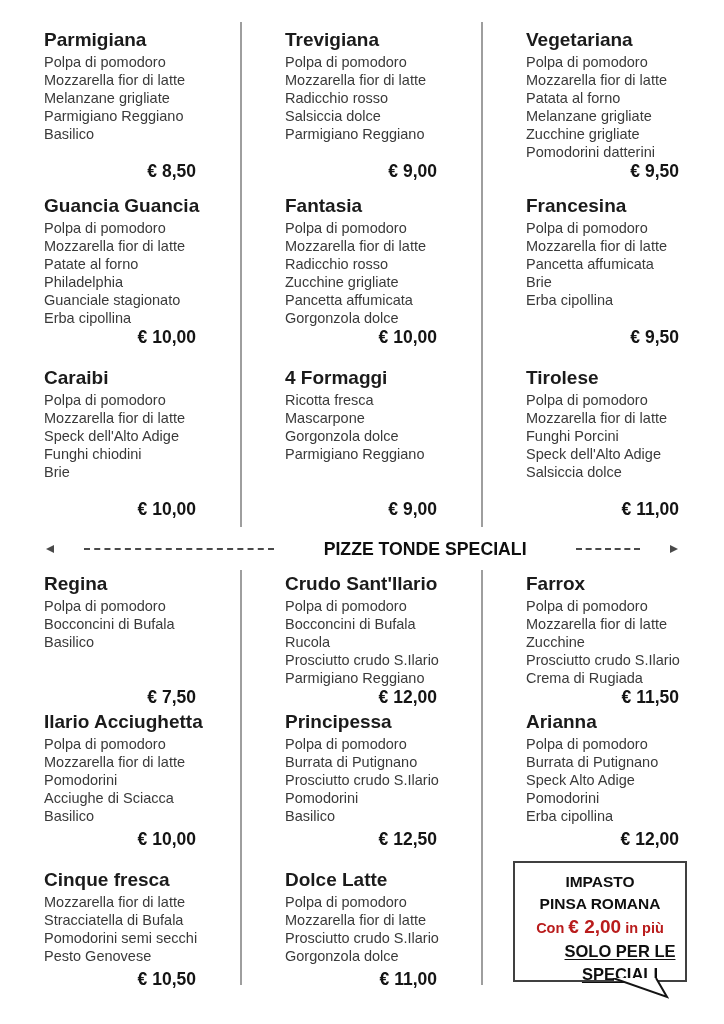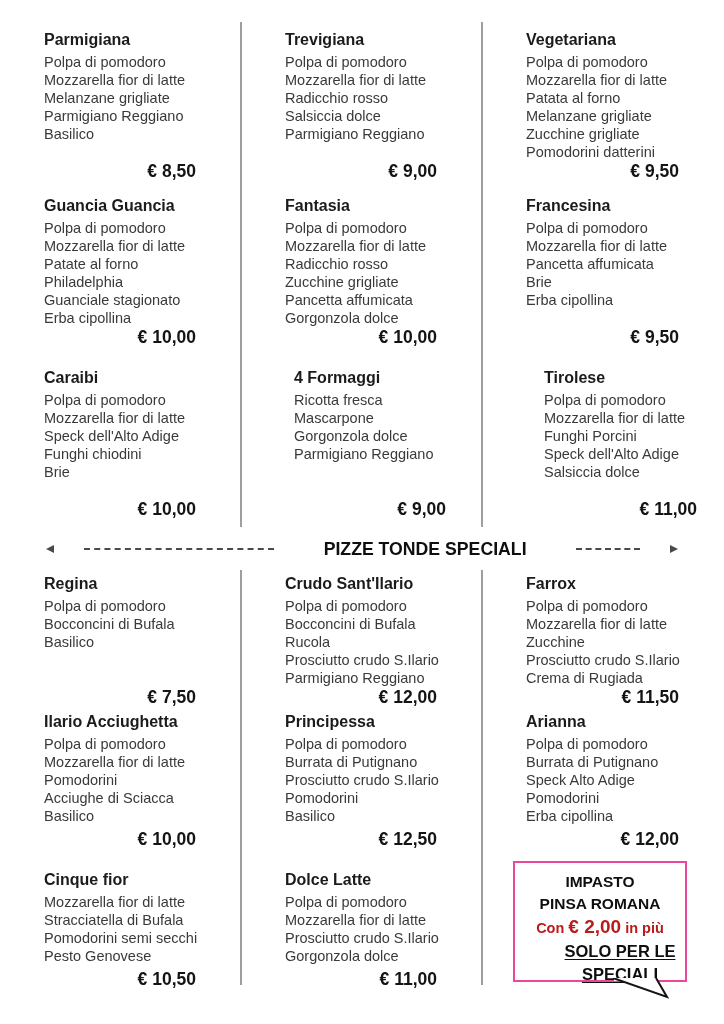--- a/index.html
+++ b/index.html
@@ -15,28 +15,28 @@
   .vline { position:absolute; width:2px; background:#9e9e9e; }
   .v1 { left:240px; }
   .v2 { left:481px; }
   .seg-top { top:22px; height:505px; }
   .seg-bottom { top:570px; height:415px; }
 
   .menu { position:absolute; left:0; top:22px; width:724px; }
   .row { display:grid; grid-template-columns:241px 241px 242px; }
   #sec-top .row:nth-child(1){ height:166px; }
   #sec-top .row:nth-child(2){ height:172px; }
-  #sec-top .row:nth-child(3){ height:172px;gap:9px; }
+  #sec-top .row:nth-child(3){ height:172px; }
   #sec-bottom .row:nth-child(1){ height:138px; }
   #sec-bottom .row:nth-child(2){ height:158px; }
   #sec-bottom .row:nth-child(3){ height:140px; }
 
   .cell { display:flex; flex-direction:column; padding:8px 45px 0 44px; }
   .item-name {
-    font-size:16px; font-weight:700; color:#1b1b1b;
+    font-size:19px; font-weight:700; color:#1b1b1b;
     line-height:19px; margin-bottom:4px; white-space:nowrap;
   }
   .ingredient {
     font-size:14.5px; color:#3a3a3a; line-height:18px; white-space:nowrap;
   }
   .price {
     margin-top:auto; margin-bottom:12px; align-self:flex-end;
     font-size:17.5px; font-weight:700; color:#141414; white-space:nowrap;
   }
 
@@ -49,21 +49,21 @@
   .arrow-left  { border-top:4px solid transparent; border-bottom:4px solid transparent; border-right:8px solid #4a4a4a; margin-right:2px; }
   .arrow-right { border-top:4px solid transparent; border-bottom:4px solid transparent; border-left:8px solid #4a4a4a; margin-left:2px; }
   .divider-title {
     font-size:19px; font-weight:700; color:#0f0f0f; white-space:nowrap;
     margin:0 14px; transform:scaleX(.93); letter-spacing:0;
   }
 
   
   .bubble {
     position:absolute; left:513px; top:861px; width:174px; height:121px;
-    background:#fff; border:2px solid #ec4899; text-align:center; padding-top:8px;
+    background:#fff; border:2px solid #404040; text-align:center; padding-top:8px;
     z-index:2;
   }
   .b-line  { font-size:15.5px; font-weight:700; line-height:22px; color:#0f0f0f; white-space:nowrap; }
   .b-con   { font-size:14.5px; font-weight:700; line-height:23px; color:#b91c1c; white-space:nowrap; }
   .b-amount{ font-size:19px; font-weight:700; }
   .b-under { font-size:16.5px; font-weight:700; line-height:23px; color:#0f0f0f;
              text-decoration:underline; text-underline-offset:2px; white-space:nowrap;margin-left:40px; }
   .tail { position:absolute; left:95px; bottom:-19px; }
 </style>
 </head>
@@ -259,21 +259,21 @@
               <p class="ingredient">Burrata di Putignano</p>
               <p class="ingredient">Speck Alto Adige</p>
               <p class="ingredient">Pomodorini</p>
               <p class="ingredient">Erba cipollina</p>
             </div>
             <div class="price">€ 12,00</div>
           </div>
         </div>
         <div class="row">
           <div class="cell">
-            <h3 class="item-name">Cinque fior</h3>
+            <h3 class="item-name">Cinque fresca</h3>
             <div class="ingredients">
               <p class="ingredient">Mozzarella fior di latte</p>
               <p class="ingredient">Stracciatella di Bufala</p>
               <p class="ingredient">Pomodorini semi secchi</p>
               <p class="ingredient">Pesto Genovese</p>
             </div>
             <div class="price">€ 10,50</div>
           </div>
           <div class="cell">
             <h3 class="item-name">Dolce Latte</h3>

